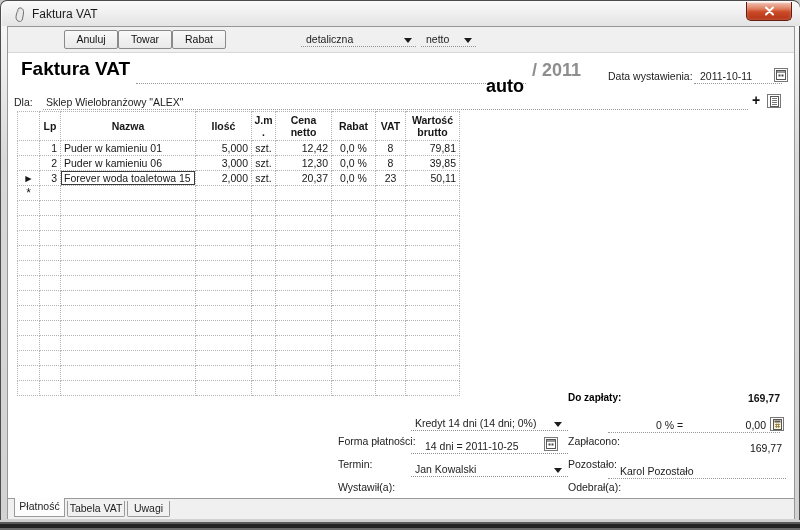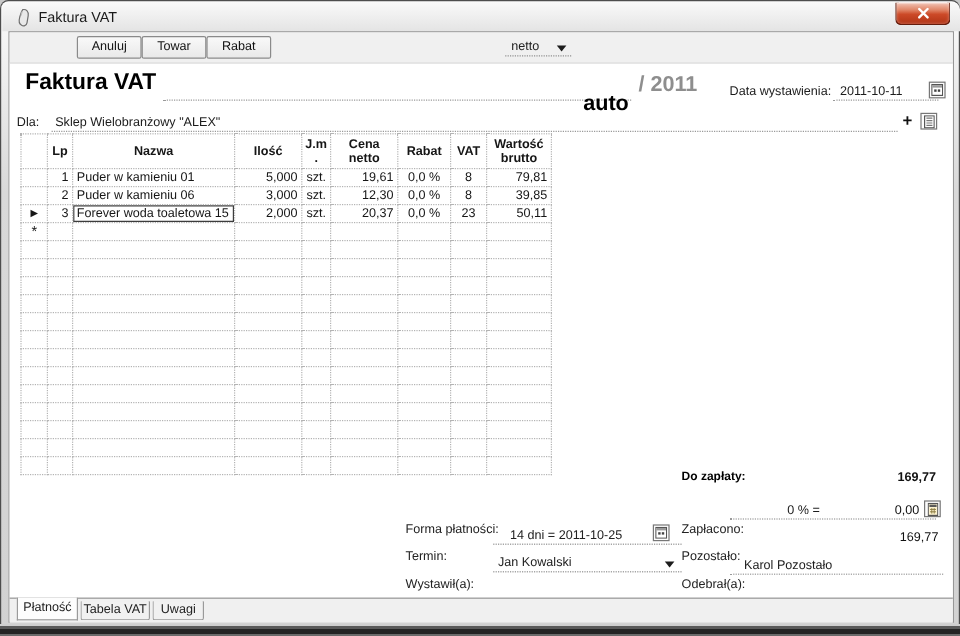--- a/index.html
+++ b/index.html
@@ -94,20 +94,24 @@
     </div>
 
     <div id="client">
 
       <div id="toolbar">
         <button class="tb-btn" style="left:2px;margin-top:36px;">Zapisz</button>
         <button class="tb-btn" style="left:56px;">Anuluj</button>
         <button class="tb-btn" style="left:110px;">Towar</button>
         <button class="tb-btn" style="left:164px;">Rabat</button>
         <span class="tb-label" style="left:259px;">Cena:</span>
+        <div class="drop-field" style="left:293px; width:115px;">
+          <span class="val">detaliczna</span>
+          <span class="arr"></span>
+        </div>
         <div class="drop-field" style="left:413px; width:55px;text-align:center;">
           <span class="val">netto</span>
           <span class="arr"></span>
         </div>
       </div>
 
       <div id="form">
 
         <div class="abs dotline" style="left:128px; top:30px; width:390px;"></div>
         <div class="abs inv-title" style="left:13px; top:5px;">Faktura VAT</div>
@@ -161,21 +165,21 @@
               <th>Wartość brutto</th>
             </tr>
           </thead>
           <tbody>
             <tr>
               <td class="sel"></td>
               <td class="num">1</td>
               <td>Puder w kamieniu 01</td>
               <td class="num">5,000</td>
               <td class="ctr">szt.</td>
-              <td class="num">19,61</td>
+              <td class="num">12,42</td>
               <td class="ctr">0,0 %</td>
               <td class="ctr">8</td>
               <td class="num">79,81</td>
             </tr>
             <tr>
               <td class="sel"></td>
               <td class="num">2</td>
               <td>Puder w kamieniu 06</td>
               <td class="num">3,000</td>
               <td class="ctr">szt.</td>
@@ -349,20 +353,24 @@
                 <td></td>
                 <td></td>
               </tr>
             </tbody>
         </table>
 
         <div class="abs bold12" style="left:560px; top:339px;">Do zapłaty:</div>
         <div class="abs bold12 rval" style="left:660px; top:339px; width:112px;">169,77</div>
 
         <div class="abs pay-label" style="left:330px; top:366px;">Forma płatności:</div>
+        <div class="field" style="left:403px; top:362px; width:157px;">
+          <span class="val">Kredyt 14 dni (14 dni; 0%)</span>
+          <span class="arr" style="top:7px; right:6px;"></span>
+        </div>
 
         <div class="abs pay-label" style="left:330px; top:389px;">Termin:</div>
         <div class="field" style="left:403px; top:385px; width:157px;">
           <span class="val" style="left:14px;">14 dni = 2011-10-25</span>
         </div>
         <div class="mini-btn" style="left:536px; top:384px;">
           <svg width="10" height="10" viewBox="0 0 10 10">
             <rect x="0.5" y="0.5" width="9" height="9" fill="#fff" stroke="#555"></rect>
             <rect x="1" y="1" width="8" height="2" fill="#9a9a9a"></rect>
             <rect x="2.5" y="4.5" width="2" height="2" fill="#444"></rect>

